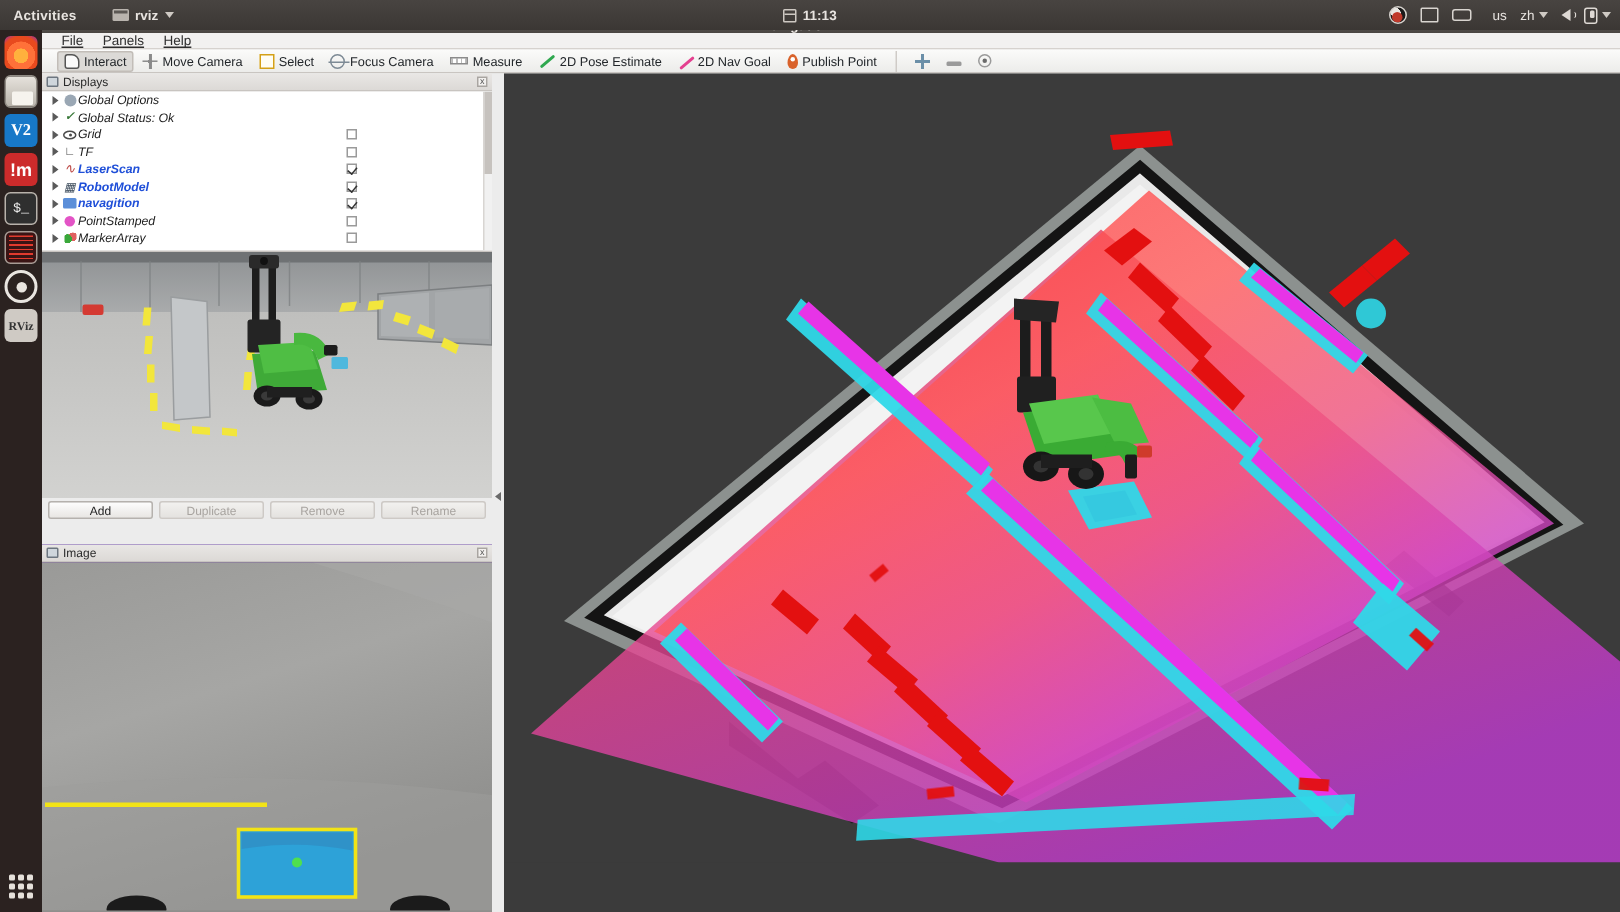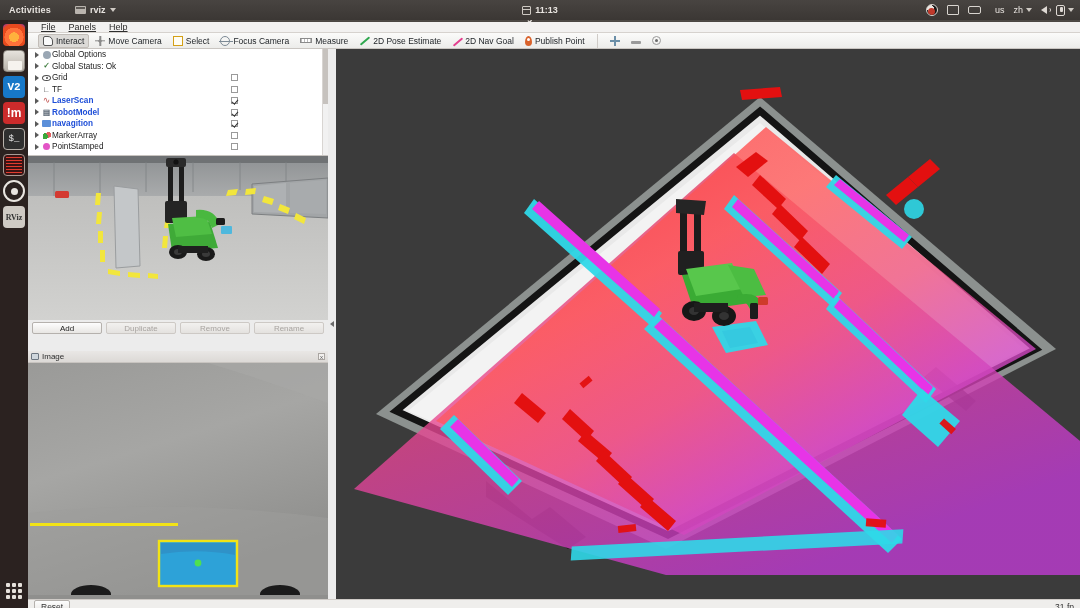--- a/index.html
+++ b/index.html
@@ -50,21 +50,21 @@
   
   #dock{
     position:absolute; left:0; top:20px; width:28px; height:588px;
     background:#2b2220; display:flex; flex-direction:column; align-items:center;
     padding-top:4px; gap:4px; z-index:45;
   }
   .dock-item{width:22px;height:22px;border-radius:4px;position:relative;flex:0 0 auto;}
   .dk-firefox{background:radial-gradient(circle at 50% 60%, #ffb13d 0 28%, #ff7139 29% 55%, #e84a1e 56% 75%, #8b2fb5 100%);}
   .dk-files{background:linear-gradient(180deg,#e6e2dc,#b9b3ab); border:1px solid #8f8a83;}
   .dk-files:after{content:"";position:absolute;left:4px;top:10px;width:14px;height:9px;background:#f6f3ee;border-radius:1px;}
-  .dk-vscode{background:#1778c8;display:flex;align-items:center;justify-content:center;color:#fff;font-size:11px;font-weight:bold;font-family:Liberation Mono, monospace;}
+  .dk-vscode{background:#1778c8;display:flex;align-items:center;justify-content:center;color:#fff;font-size:11px;font-weight:bold;font-family:Liberation Serif, serif;}
   .dk-im{background:#cc2b2b;display:flex;align-items:center;justify-content:center;color:#fff;font-size:12px;font-weight:bold;}
   .dk-term{background:#2f2f2f;border:1.5px solid #b8b2ab;color:#eee;font-size:9px;display:flex;align-items:center;justify-content:center;font-family:"Liberation Mono",monospace;}
   .dk-term2{background:#3a1414;border:1.5px solid #a89c95;overflow:hidden;}
   .dk-term2:after{content:"";position:absolute;inset:2px;background:repeating-linear-gradient(180deg,#e23b2e 0 1px,transparent 1px 3px);}
   .dk-obs{background:#2b2220;border-radius:50%;border:2px solid #e9e5e0;display:flex;align-items:center;justify-content:center;}
   .dk-obs:after{content:"";width:7px;height:7px;border-radius:50%;background:#e9e5e0;}
   .dk-rviz{background:#cfcac4;display:flex;align-items:center;justify-content:center;color:#333;font-size:8px;font-weight:bold;font-family:"Liberation Serif",serif;}
   .dock-spacer{flex:1 1 auto;}
   .dk-grid{width:22px;height:22px;display:grid;grid-template-columns:repeat(3,1fr);grid-template-rows:repeat(3,1fr);gap:2px;padding:3px;margin-bottom:6px;}
   .dk-grid i{background:#e6e1db;border-radius:1px;display:block;}
@@ -122,21 +122,21 @@
     height:12px;background:linear-gradient(180deg,#e9e7e5,#dcd9d6);
     border-bottom:1px solid #c8c4c0; display:flex;align-items:center;
     padding:0 3px; font-size:8px;color:#2b2b2b;gap:3px;
   }
   .ph-ico{width:8px;height:7px;border:1px solid #6d7680;border-radius:1px;background:#cfd6dc;display:inline-block;flex:0 0 auto;}
   .ph-title{flex:1 1 auto;}
   .ph-close{width:7px;height:7px;border:1px solid #a9a5a1;background:#f2f0ee;display:flex;align-items:center;justify-content:center;font-size:6px;line-height:1;color:#555;}
 
   
   #displays{height:107px;background:#ffffff;border-bottom:1px solid #c8c4c0;overflow:hidden;position:relative;}
-  .tree-row{height:11.5px;display:flex;align-items:center;font-size:8.2px;color:#1b1b1b;padding-left:5px;position:relative;}
+  .tree-row{height:11.5px;display:flex;align-items:center;font-size:8.2px;color:#1b1b1b;padding-left:5px;position:relative;font-style:italic;}
   .tw{width:8px;flex:0 0 auto;display:flex;align-items:center;justify-content:center;}
   .tw i{width:0;height:0;border-top:3px solid transparent;border-bottom:3px solid transparent;border-left:4px solid #5a5a5a;display:block;}
   .ti{width:11px;flex:0 0 auto;display:flex;align-items:center;justify-content:center;}
   .lbl{flex:1 1 auto;white-space:nowrap;overflow:hidden;}
   .lbl.blue{color:#1f4fd8;font-weight:bold;}
   .cbx{width:7px;height:7px;border:1px solid #9a9a9a;background:#fff;margin-right:90px;flex:0 0 auto;position:relative;}
   .cbx.on:after{content:"";position:absolute;left:1px;top:0px;width:2.5px;height:5px;border-right:1.4px solid #333;border-bottom:1.4px solid #333;transform:rotate(40deg);}
   .i-globe{width:8px;height:8px;border-radius:50%;background:#9aa7b4;}
   .i-check{color:#3b7a3b;font-size:8px;font-weight:bold;line-height:1;}
   .i-eye{width:9px;height:6px;border:1.1px solid #4a4a4a;border-radius:50%;position:relative;}
@@ -291,20 +291,25 @@
     </div>
     <div class="tb-btn">
       <span class="tb-ico ico-dot"></span>
     </div>
   </div>
 
   <div id="body">
 
     <div id="leftcol">
 
+      <div class="panel-head">
+        <span class="ph-ico"></span>
+        <span class="ph-title">Displays</span>
+        <span class="ph-close">x</span>
+      </div>
 
       <div id="displays">
         <div class="tree-row">
           <span class="tw">
               <i></i>
             </span>
           <span class="ti">
               <span class="i-globe"></span>
             </span>
           <span class="lbl">Global Options</span>
@@ -358,33 +363,33 @@
               <span class="i-folder"></span>
             </span>
           <span class="lbl blue">navagition</span>
           <span class="cbx on"></span>
         </div>
         <div class="tree-row">
           <span class="tw">
               <i></i>
             </span>
           <span class="ti">
+              <span class="i-pink"></span>
+            </span>
+          <span class="lbl">PointStamped</span>
+          <span class="cbx"></span>
+        </div>
+        <div class="tree-row">
+          <span class="tw">
+              <i></i>
+            </span>
+          <span class="ti">
               <span class="i-marker"></span>
             </span>
           <span class="lbl">MarkerArray</span>
-          <span class="cbx"></span>
-        </div>
-        <div class="tree-row">
-          <span class="tw">
-              <i></i>
-            </span>
-          <span class="ti">
-              <span class="i-pink"></span>
-            </span>
-          <span class="lbl">PointStamped</span>
           <span class="cbx"></span>
         </div>
         <div class="tree-scroll">
             <i></i>
           </div>
       </div>
 
       <div id="camview">
         <svg width="300" height="164" viewBox="0 0 300 164" preserveAspectRatio="none">
           <defs>

